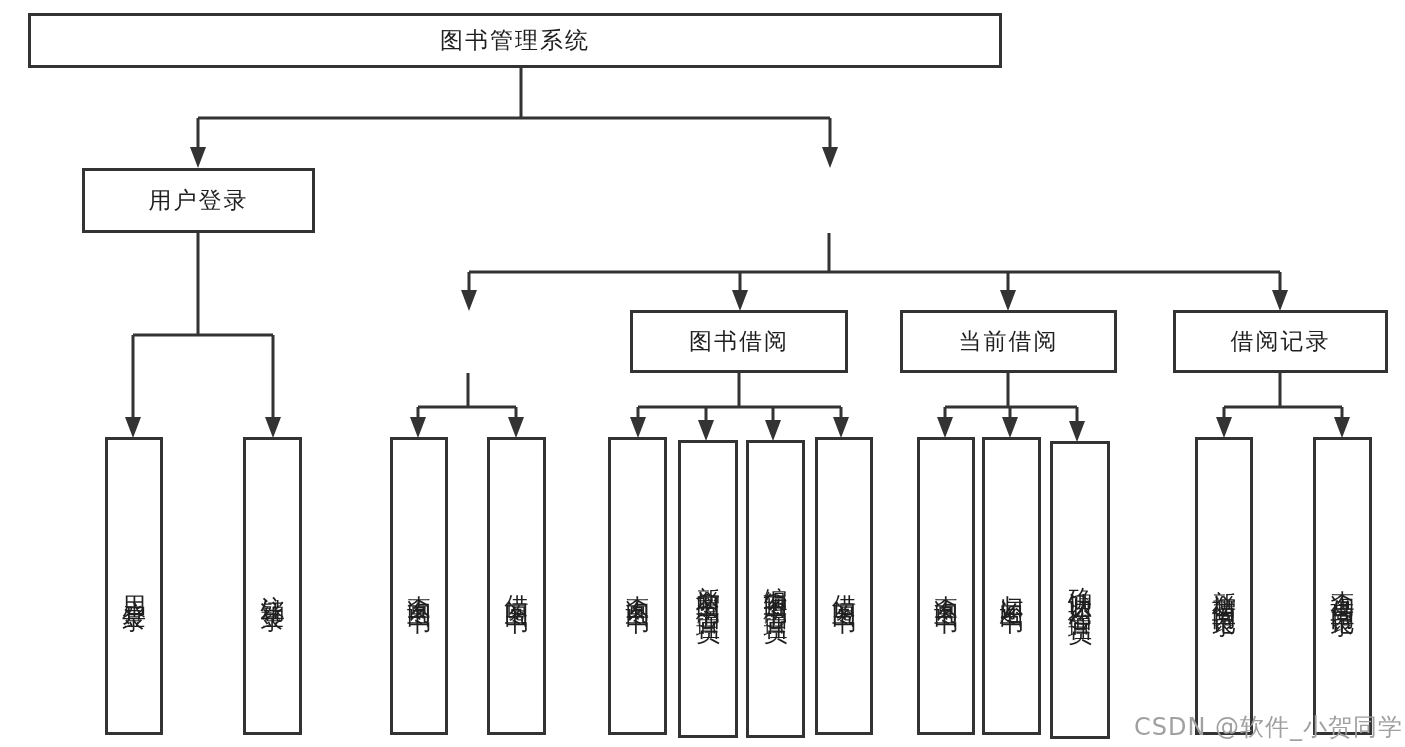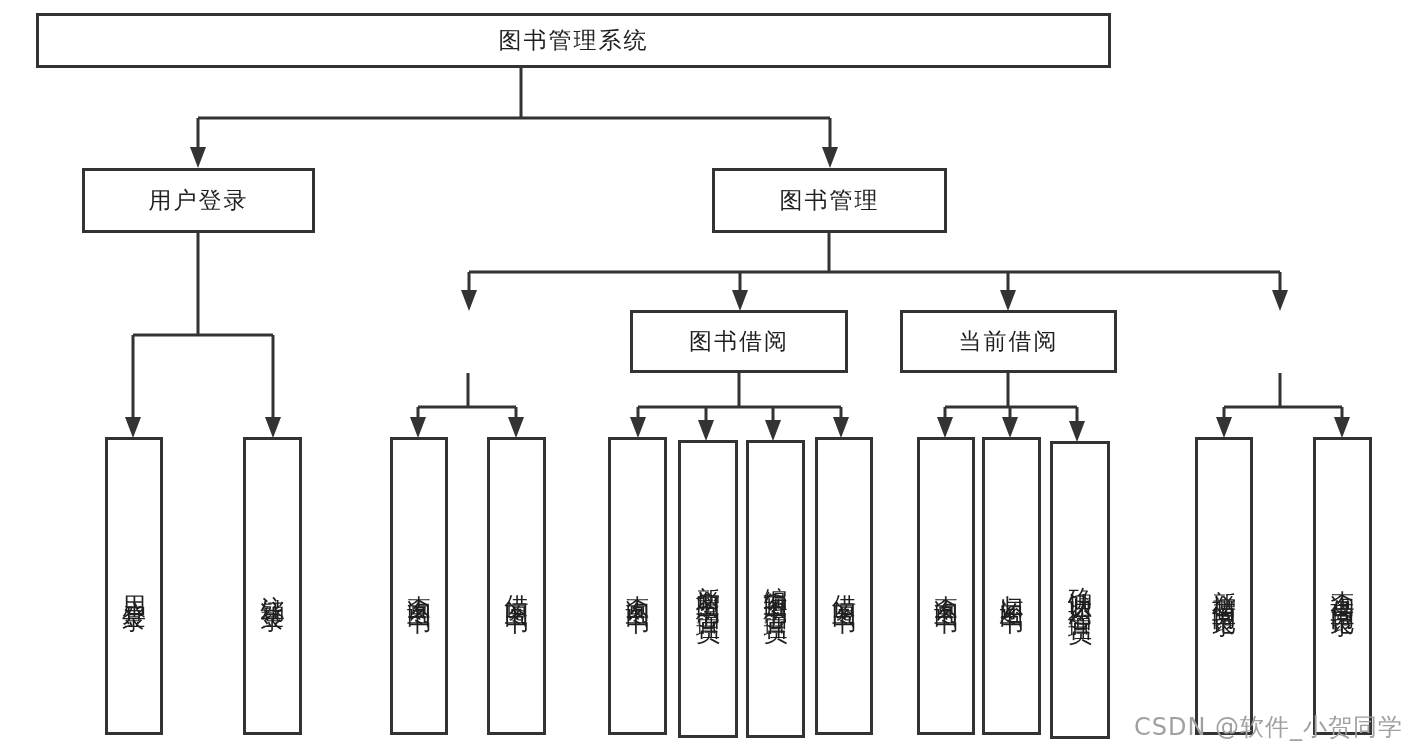--- a/index.html
+++ b/index.html
@@ -80,36 +80,36 @@
     <path class="wire" d="M739 373 V407 M638 407 H841 M638 407 V420 M706 407 V422 M773 407 V422 M841 407 V420"></path>
     <path class="arrow" d="M630 417 L646 417 L638 438 Z M698 420 L714 420 L706 441 Z M765 420 L781 420 L773 441 Z M833 417 L849 417 L841 438 Z"></path>
 
     <path class="wire" d="M1008 373 V407 M945 407 H1077 M945 407 V420 M1010 407 V420 M1077 407 V423"></path>
     <path class="arrow" d="M937 417 L953 417 L945 438 Z M1002 417 L1018 417 L1010 438 Z M1069 421 L1085 421 L1077 442 Z"></path>
 
     <path class="wire" d="M1280 373 V407 M1224 407 H1342 M1224 407 V420 M1342 407 V420"></path>
     <path class="arrow" d="M1216 417 L1232 417 L1224 438 Z M1334 417 L1350 417 L1342 438 Z"></path>
   </svg>
 
-  <div class="node" style="left:36px;top:13px;width:1075px;height:55px;">
+  <div class="node" style="left:28px;top:13px;width:974px;height:55px;">
     <span class="hlabel">图书管理系统</span>
   </div>
 
   <div class="node" style="left:82px;top:168px;width:233px;height:65px;">
     <span class="hlabel">用户登录</span>
-  </div>
-  <div class="node" style="left:712px;top:168px;width:235px;height:65px;">
-    <span class="hlabel">图书管理</span>
   </div>
 
   <div class="node" style="left:900px;top:310px;width:217px;height:63px;">
     <span class="hlabel">当前借阅</span>
   </div>
   <div class="node" style="left:630px;top:310px;width:218px;height:63px;">
     <span class="hlabel">图书借阅</span>
+  </div>
+  <div class="node" style="left:1173px;top:310px;width:215px;height:63px;">
+    <span class="hlabel">借阅记录</span>
   </div>
 
   <div class="node" style="left:105px;top:437px;width:58px;height:298px;">
     <span class="vlabel">用户登录</span>
   </div>
   <div class="node" style="left:243px;top:437px;width:59px;height:298px;">
     <span class="vlabel">注销登录</span>
   </div>
 
   <div class="node" style="left:390px;top:437px;width:58px;height:298px;">

